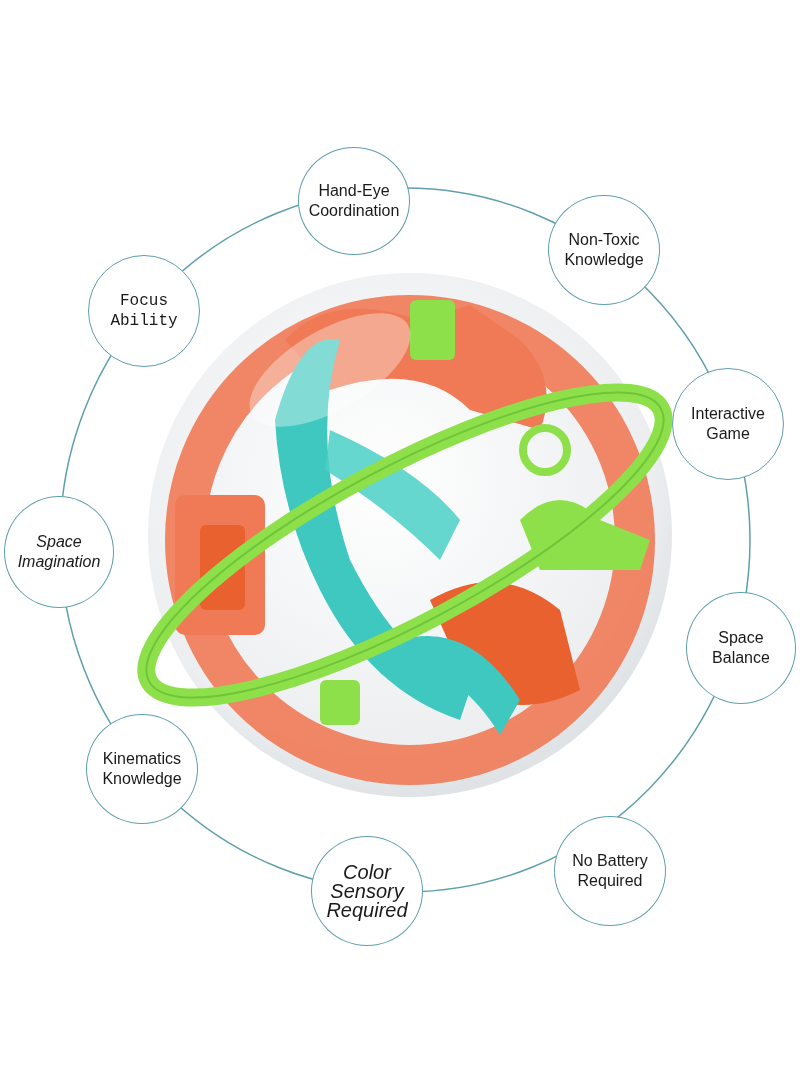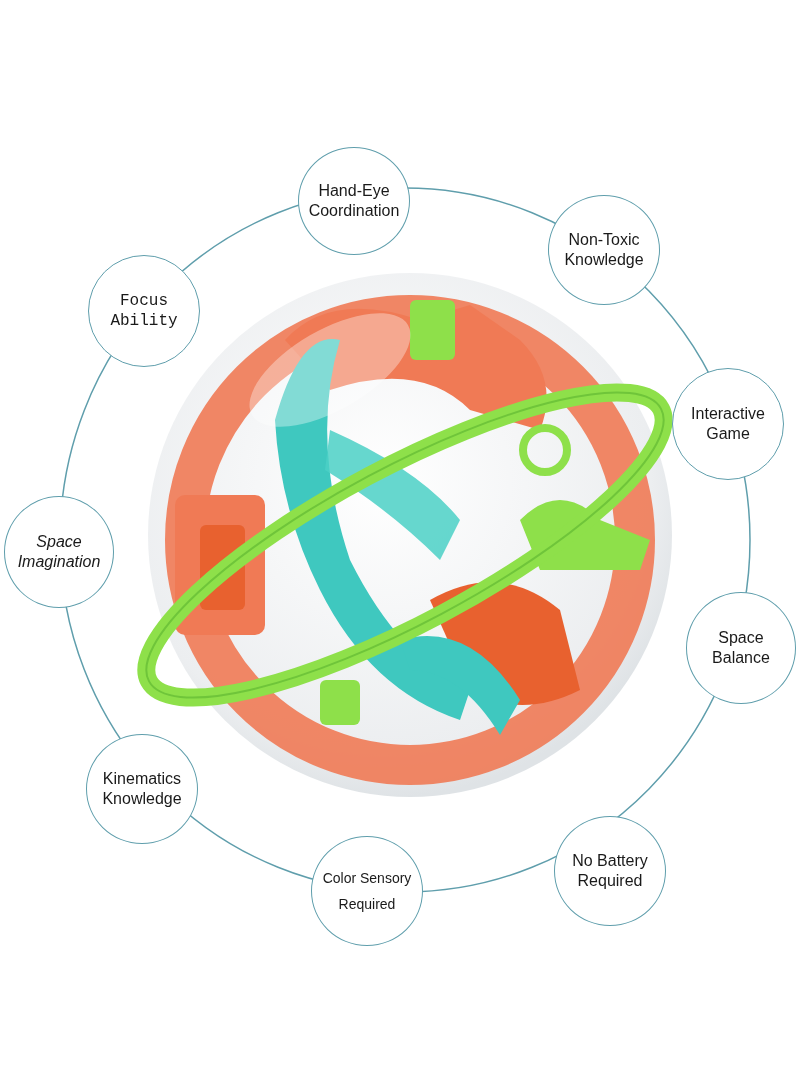--- a/index.html
+++ b/index.html
@@ -3,21 +3,21 @@
 <meta charset="utf-8">
 <style>
   html, body { margin: 0; padding: 0; background: #ffffff; }
   body { width: 800px; height: 1091px; position: relative; overflow: hidden;
          font-family: "Liberation Sans", sans-serif; }
   .ring-svg { position: absolute; left: 0; top: 0; width: 800px; height: 1091px; }
   .bubble { position: absolute; border: 1.5px solid #5f9eac; border-radius: 50%;
             background: #ffffff; display: flex; align-items: center; justify-content: center;
             text-align: center; box-sizing: border-box; }
   .bubble span { font-size: 16px; line-height: 20px; color: #1a1a1a; white-space: pre-line; }
-  .bubble.small span { font-size: 14px; line-height: 26px; }
+  .bubble.small span { font-size: 20px; line-height: 19px; font-style: italic; }
 </style>
 </head>
 <body>
 
 <svg class="ring-svg" viewBox="0 0 800 1091">
   <ellipse cx="405" cy="540" rx="345" ry="352" fill="none" stroke="#5f9eac" stroke-width="1.5"></ellipse>
 </svg>
 
 <svg class="ring-svg" viewBox="0 0 800 1091">
   <defs>
@@ -69,21 +69,21 @@
 Balance</span>
 </div>
 <div class="bubble" style="left:554px;top:816px;width:112px;height:110px;">
   <span>No Battery
 Required</span>
 </div>
 <div class="bubble small" style="left:311px;top:836px;width:112px;height:110px;">
   <span>Color Sensory
 Required</span>
 </div>
-<div class="bubble" style="left:86px;top:734px;width:112px;height:110px;">
+<div class="bubble" style="left:86px;top:714px;width:112px;height:110px;">
   <span>Kinematics
 Knowledge</span>
 </div>
 <div class="bubble" style="left:4px;top:496px;width:110px;height:112px;font-style:italic;">
   <span>Space
 Imagination</span>
 </div>
 <div class="bubble" style="left:88px;top:255px;width:112px;height:112px;font-family:Liberation Mono, monospace;">
   <span>Focus
 Ability</span>

